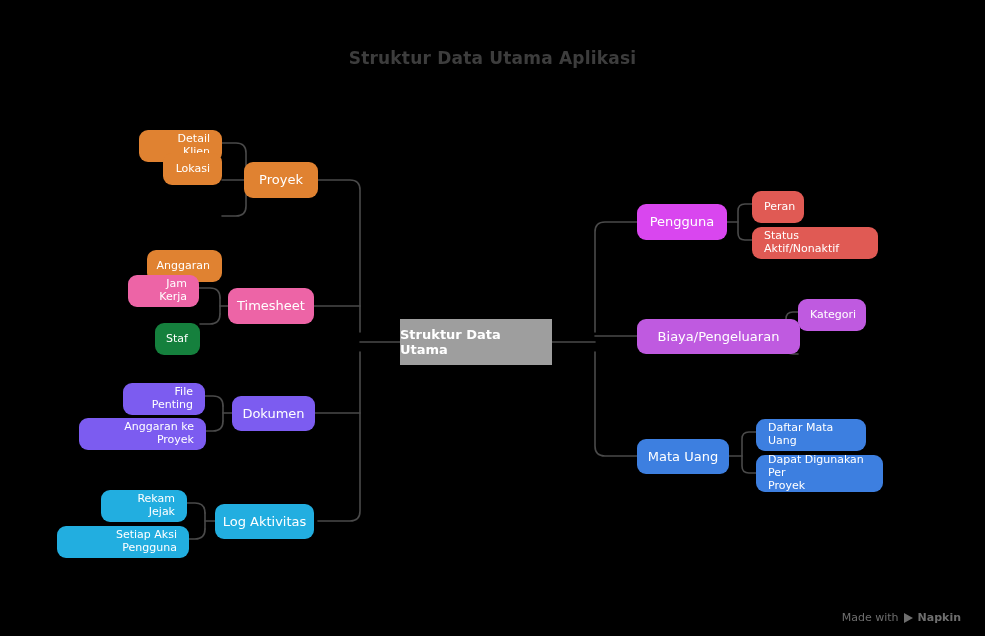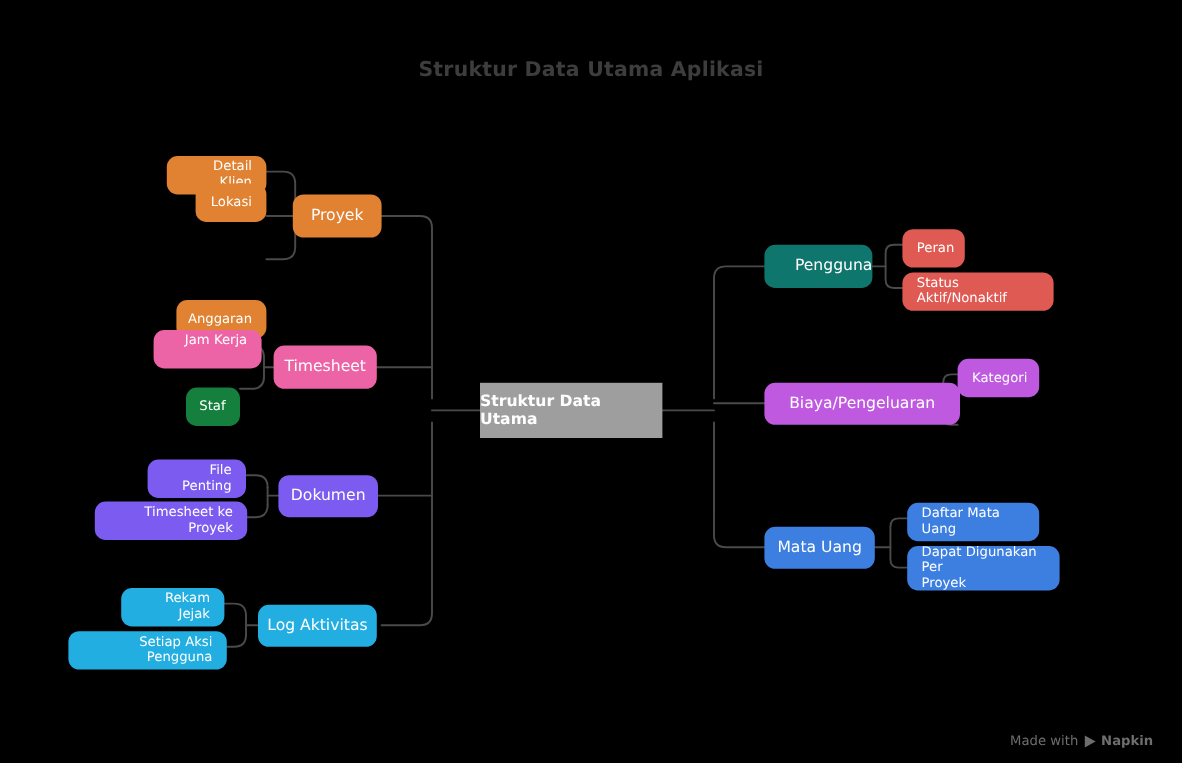--- a/index.html
+++ b/index.html
@@ -163,48 +163,48 @@
   <div class="node leaf right-align" style="left:163px; top:153px; width:59px; height:26px; background:#e08231;">
     <span>Lokasi</span>
   </div>
   <div class="node leaf right-align" style="left:147px; top:203px; width:75px; height:26px; background:#e08231;margin-top:47px;">
     <span>Anggaran</span>
   </div>
 
   <div class="node branch" style="left:228px; top:288px; width:86px; height:36px; background:#ed64a6;">
     <span>Timesheet</span>
   </div>
-  <div class="node leaf right-align" style="left:128px; top:275px; width:90px; height:26px; background:#ed64a6;align-items:flex-end;">
+  <div class="node leaf right-align" style="left:128px; top:275px; width:71px; height:26px; background:#ed64a6;">
     <span>Jam Kerja</span>
   </div>
   <div class="node leaf right-align" style="left:155px; top:311px; width:45px; height:26px; background:#15803d;margin-top:12px;">
     <span>Staf</span>
   </div>
 
   <div class="node branch" style="left:232px; top:396px; width:83px; height:35px; background:#7c5cf0;">
     <span>Dokumen</span>
   </div>
   <div class="node leaf right-align" style="left:123px; top:383px; width:82px; height:26px; background:#7c5cf0;">
     <span>File Penting</span>
   </div>
   <div class="node leaf right-align" style="left:79px; top:418px; width:127px; height:26px; background:#7c5cf0;">
-    <span>Timesheet ke Proyek</span>
+    <span>Anggaran ke Proyek</span>
   </div>
 
   <div class="node branch" style="left:215px; top:504px; width:99px; height:35px; background:#22aee0;">
     <span>Log Aktivitas</span>
   </div>
   <div class="node leaf right-align" style="left:101px; top:490px; width:86px; height:26px; background:#22aee0;">
     <span>Rekam Jejak</span>
   </div>
   <div class="node leaf right-align" style="left:57px; top:526px; width:132px; height:26px; background:#22aee0;">
     <span>Setiap Aksi Pengguna</span>
   </div>
 
-  <div class="node branch" style="left:637px; top:204px; width:90px; height:36px; background:#0f766e;justify-content:flex-end;">
+  <div class="node branch" style="left:637px; top:204px; width:90px; height:36px; background:#d946ef;">
     <span>Pengguna</span>
   </div>
   <div class="node leaf left-align" style="left:752px; top:191px; width:52px; height:26px; background:#e05a54;">
     <span>Peran</span>
   </div>
   <div class="node leaf left-align" style="left:752px; top:227px; width:126px; height:26px; background:#e05a54;">
     <span>Status Aktif/Nonaktif</span>
   </div>
 
   <div class="node branch" style="left:637px; top:319px; width:163px; height:35px; background:#bf5ae0;">

